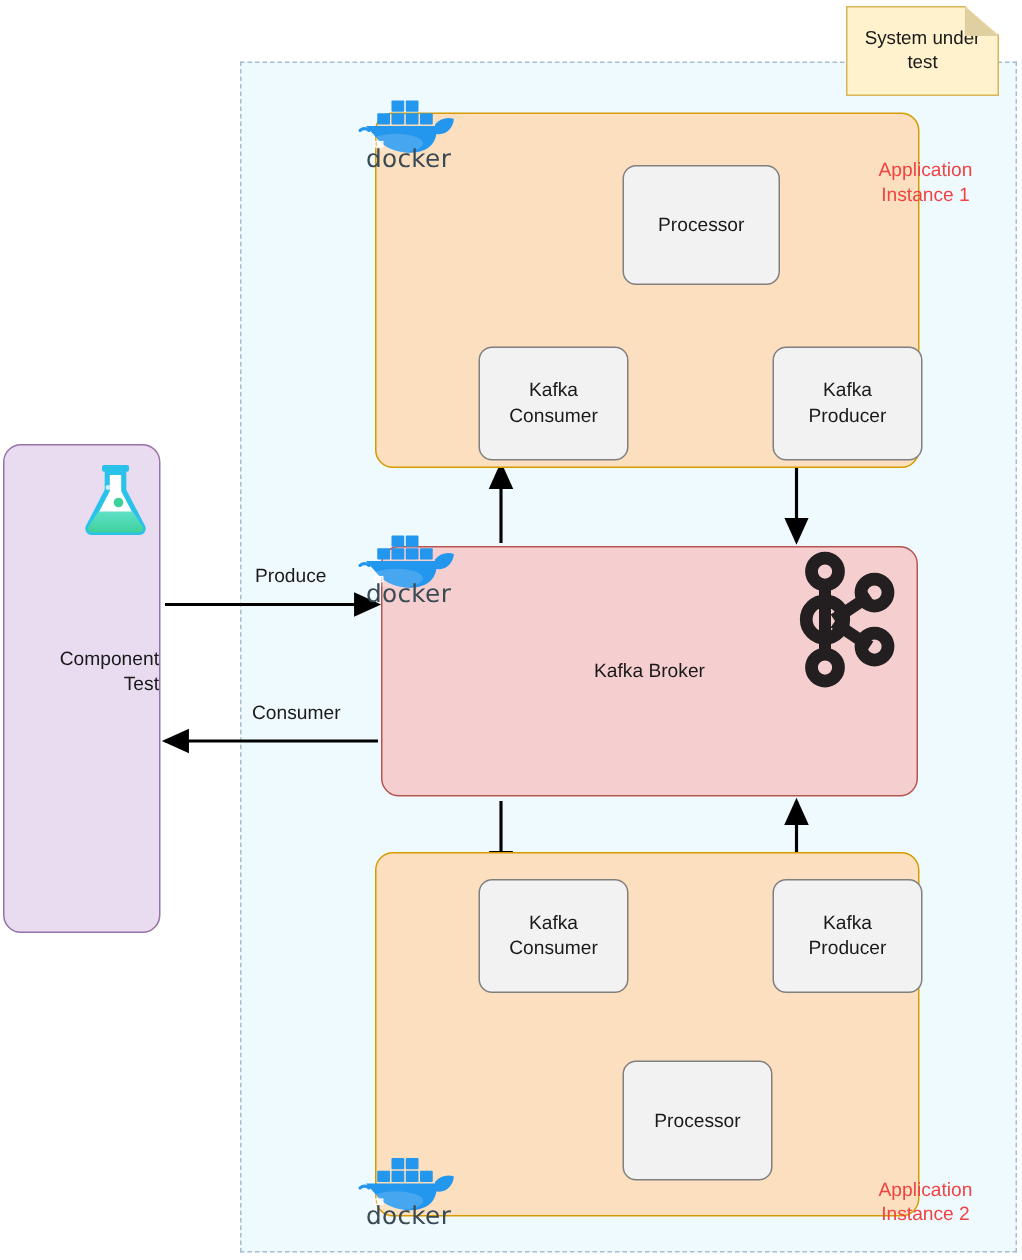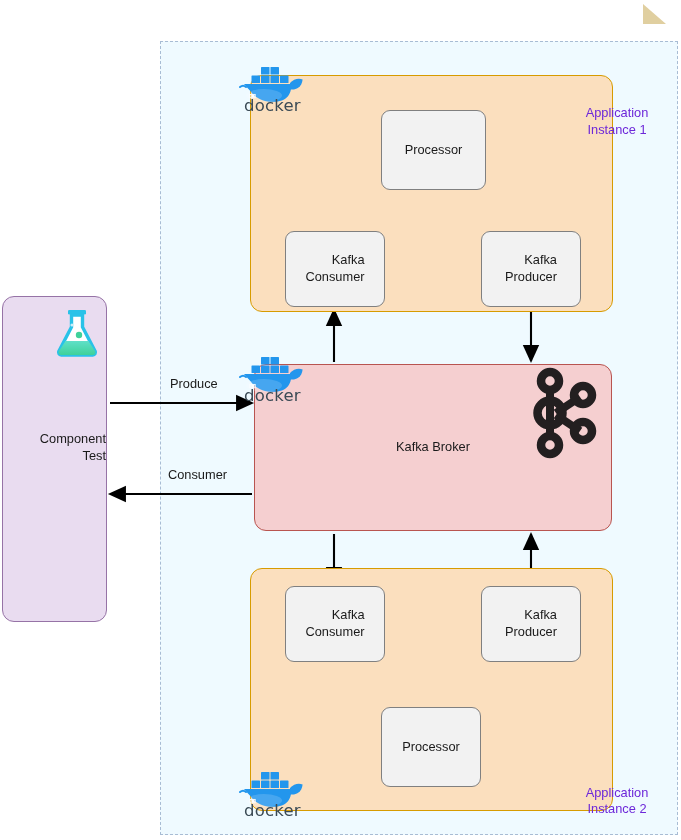--- a/index.html
+++ b/index.html
@@ -15,41 +15,41 @@
     display:flex;align-items:center;justify-content:center;text-align:center;
     font-size:12.5px;color:#1a1a1a;line-height:1.25;
     clip-path:polygon(0 0, 78% 0, 100% 32%, 100% 100%, 0 100%);}
   .note-fold{position:absolute;left:643px;top:4px;width:23px;height:20px;
     background:#e0cfa0;clip-path:polygon(0 0,100% 100%,0 100%);}
 
   .app-box{position:absolute;background:#fbdfbe;border:1.6px solid #d79b00;
     border-radius:12px;box-sizing:border-box;}
   #app1{left:250px;top:75px;width:363px;height:237px;}
   #app2{left:250px;top:568px;width:363px;height:243px;}
-  .app-label{position:absolute;right:14px;font-size:12.8px;color:#6d28d9;
+  .app-label{position:absolute;right:14px;font-size:12.8px;color:#ef4444;
     text-align:center;line-height:1.3;width:100px;}
   #app1-label{top:105px;}
   #app2-label{bottom:22px;}
 
   .broker{position:absolute;left:254px;top:364px;width:358px;height:167px;
     background:#f5cfd0;border:1.6px solid #b85450;border-radius:12px;
     box-sizing:border-box;}
   .broker-label{position:absolute;left:0;right:0;top:74px;text-align:center;
     font-size:12.8px;color:#1a1a1a;}
 
   .ctest{position:absolute;left:2px;top:296px;width:105px;height:326px;
     background:#e9dcf0;border:1.6px solid #9673a6;border-radius:12px;
     box-sizing:border-box;}
   .ctest-label{position:absolute;left:0;right:0;top:133px;text-align:center;
     font-size:12.8px;color:#1a1a1a;line-height:1.35;}
 
   .node{position:absolute;background:#f2f2f2;border:1.2px solid #808080;
     border-radius:9px;box-sizing:border-box;display:flex;align-items:center;
-    justify-content:center;text-align:right;font-size:12.8px;color:#1a1a1a;
-    line-height:1.32;}
+    justify-content:center;text-align:center;font-size:12.8px;color:#1a1a1a;
+    line-height:1.32;margin-left:34px;}
   #n-proc1{left:381px;top:110px;width:105px;height:80px;}
   #n-cons1{left:285px;top:231px;width:100px;height:76px;}
   #n-prod1{left:481px;top:231px;width:100px;height:76px;}
   #n-cons2{left:285px;top:586px;width:100px;height:76px;}
   #n-prod2{left:481px;top:586px;width:100px;height:76px;}
   #n-proc2{left:381px;top:707px;width:100px;height:80px;}
 
   .arrow-label{position:absolute;font-size:12.8px;color:#1a1a1a;margin-left:28px;}
   #lbl-produce{left:142px;top:376px;}
   #lbl-consume{left:140px;top:467px;}
@@ -222,15 +222,16 @@
       <path d="M52 25 c3.6 -4 8.4 -5.2 12.6 -3.6 c-0.3 3.4 -1.8 6.4 -4.4 8.3
                c-2.4 1.7 -5.4 2.2 -8.2 1.5 z" fill="#2396ed"></path>
       <ellipse cx="26" cy="37.5" rx="18" ry="6.4" fill="#ffffff" opacity="0.16"></ellipse>
       <circle cx="15" cy="38" r="1.6" fill="#ffffff"></circle>
       <rect x="12" y="36.4" width="5.2" height="3.4" fill="none" stroke="#ffffff" stroke-width="0.9"></rect>
       <path d="M2 29 q3 -2.5 6 0" stroke="#2396ed" stroke-width="2" fill="none" stroke-linecap="round"></path>
       <text x="6" y="53" font-family="'DejaVu Sans',sans-serif" font-size="16.5" fill="#3a4a55" letter-spacing="0.2">docker</text>
     </svg>
   </div>
 
+  <div class="note">System under test</div>
   <div class="note-fold"></div>
 
 </div>
 
 </body></html>

